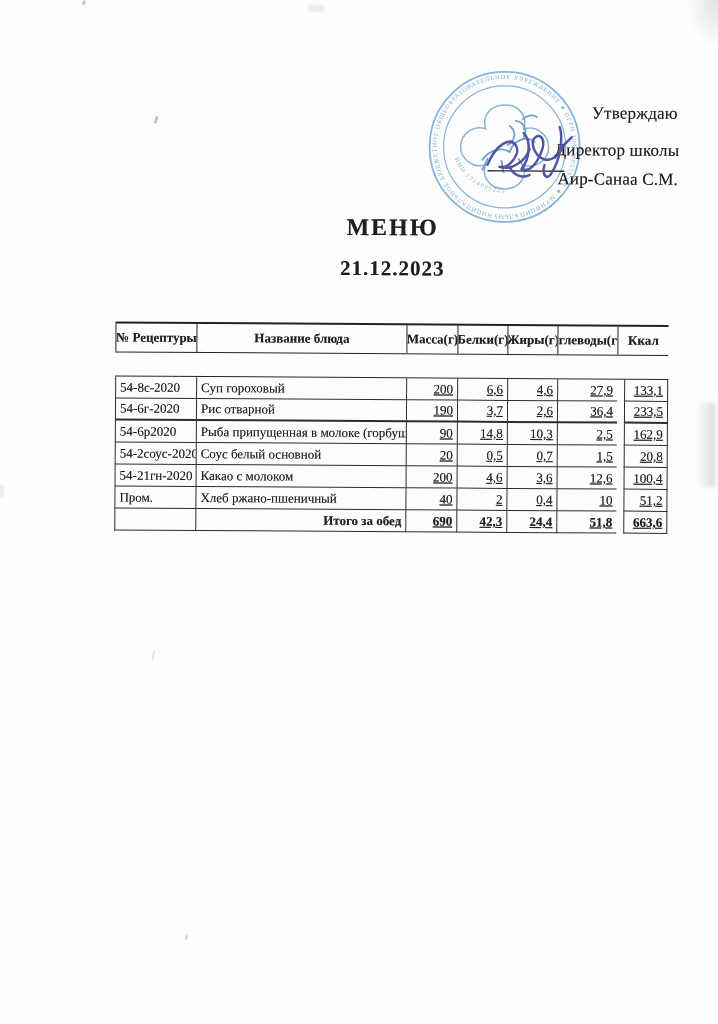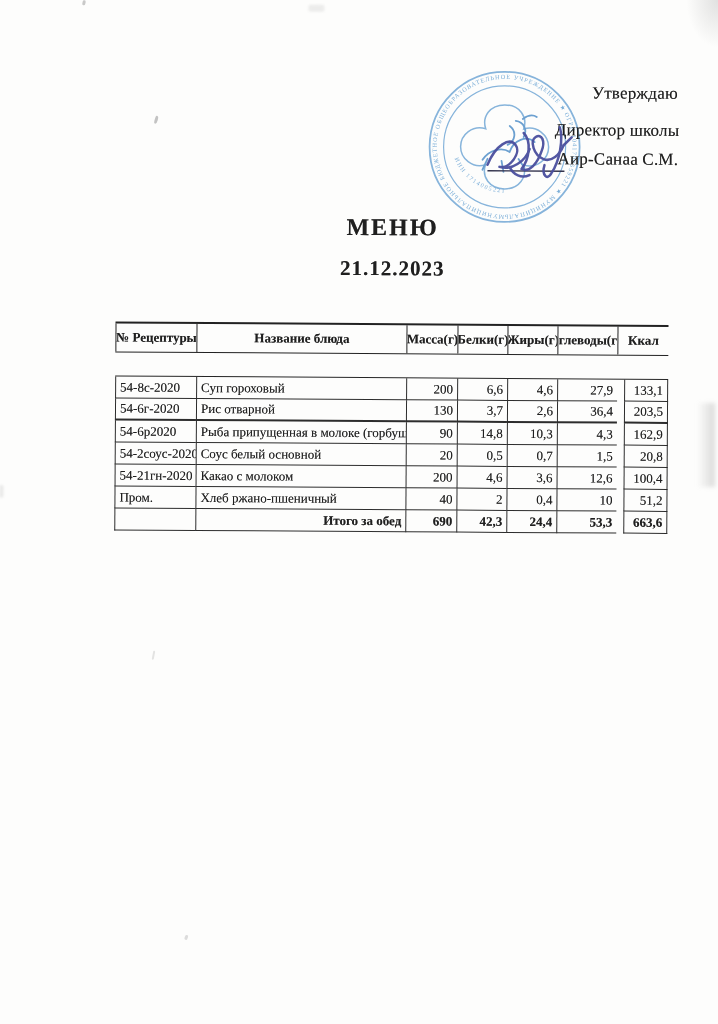--- a/index.html
+++ b/index.html
@@ -10,21 +10,21 @@
     color:var(--ink,#1f1f1f);
   }
   .page{
     position:absolute;inset:0;
     transform:rotate(0.35deg);
     transform-origin:50% 40%;
   }
   .ink{ text-shadow:0 0 0.5px rgba(25,25,25,.55); }
 
   
-  .approve-line{position:absolute;font-size:17px;white-space:nowrap;letter-spacing:.2px;}
+  .approve-line{position:absolute;font-size:17px;white-space:nowrap;letter-spacing:.2px;margin-top:20px;}
   .approve-1{left:590px;top:82px;}
   .approve-2{left:553px;top:119px;}
   .approve-3{left:556px;top:148px;}
 
   
   .stamp-svg{position:absolute;left:422px;top:63px;width:162px;height:166px;opacity:.9;}
   .sig-svg{position:absolute;left:468px;top:112px;width:170px;height:95px;}
 
   
   .title-wrap{position:absolute;left:115px;top:214px;width:553px;text-align:center;}
@@ -55,21 +55,21 @@
   .td{
     border-left:1px solid #2d2d2d;
     border-bottom:1px solid #2d2d2d;
     height:22px;box-sizing:border-box;
     font-size:13px;
     display:flex;align-items:flex-end;
     padding:0 4px 2px 4px;
     overflow:hidden;white-space:nowrap;
   }
   .td.c6{border-right:1px solid #2d2d2d;margin-left:7px;}
-  .td.num{justify-content:flex-end;}
+  .td.num{justify-content:flex-end;text-decoration:underline;}
   .td.heavy{border-bottom-width:2px;}
   .td.total{font-weight:bold;}
   .td.total.c1{justify-content:flex-end;}
 
   
   .speck{position:absolute;background:#8a8a8a;border-radius:2px;}
   .sp1{left:80px;top:2px;width:3px;height:5px;opacity:.45;transform:rotate(12deg);}
   .sp2{left:153px;top:117px;width:3px;height:8px;opacity:.5;transform:rotate(16deg);border-radius:40% 60% 60% 40%;}
   .sp3{left:154px;top:652px;width:2px;height:9px;opacity:.22;transform:rotate(10deg);}
   .sp4{left:188px;top:936px;width:3px;height:5px;opacity:.28;transform:rotate(20deg);}
@@ -147,31 +147,31 @@
     <div class="tbody">
         <div class="td ink c0">54-8с-2020</div>
         <div class="td ink c1">Суп гороховый</div>
         <div class="td ink c2 num">200</div>
         <div class="td ink c3 num">6,6</div>
         <div class="td ink c4 num">4,6</div>
         <div class="td ink c5 num">27,9</div>
         <div class="td ink c6 num">133,1</div>
         <div class="td ink c0 heavy">54-6г-2020</div>
         <div class="td ink c1 heavy">Рис отварной</div>
-        <div class="td ink c2 num heavy">130</div>
+        <div class="td ink c2 num heavy">190</div>
         <div class="td ink c3 num heavy">3,7</div>
         <div class="td ink c4 num heavy">2,6</div>
         <div class="td ink c5 num heavy">36,4</div>
-        <div class="td ink c6 num heavy">203,5</div>
+        <div class="td ink c6 num heavy">233,5</div>
         <div class="td ink c0">54-6р2020</div>
         <div class="td ink c1">Рыба припущенная в молоке (горбуша)</div>
         <div class="td ink c2 num">90</div>
         <div class="td ink c3 num">14,8</div>
         <div class="td ink c4 num">10,3</div>
-        <div class="td ink c5 num">4,3</div>
+        <div class="td ink c5 num">2,5</div>
         <div class="td ink c6 num">162,9</div>
         <div class="td ink c0">54-2соус-2020</div>
         <div class="td ink c1">Соус белый основной</div>
         <div class="td ink c2 num">20</div>
         <div class="td ink c3 num">0,5</div>
         <div class="td ink c4 num">0,7</div>
         <div class="td ink c5 num">1,5</div>
         <div class="td ink c6 num">20,8</div>
         <div class="td ink c0">54-21гн-2020</div>
         <div class="td ink c1">Какао с молоком</div>
@@ -185,21 +185,21 @@
         <div class="td ink c2 num">40</div>
         <div class="td ink c3 num">2</div>
         <div class="td ink c4 num">0,4</div>
         <div class="td ink c5 num">10</div>
         <div class="td ink c6 num">51,2</div>
         <div class="td ink c0 total"></div>
         <div class="td ink c1 total">Итого за обед</div>
         <div class="td ink c2 num total">690</div>
         <div class="td ink c3 num total">42,3</div>
         <div class="td ink c4 num total">24,4</div>
-        <div class="td ink c5 num total">53,3</div>
+        <div class="td ink c5 num total">51,8</div>
         <div class="td ink c6 num total">663,6</div>
       </div>
   </div>
 
   <div class="speck sp1"></div>
   <div class="speck sp2"></div>
   <div class="speck sp3"></div>
   <div class="speck sp4"></div>
   <div class="speck sp5"></div>
   <div class="speck sp6"></div>

